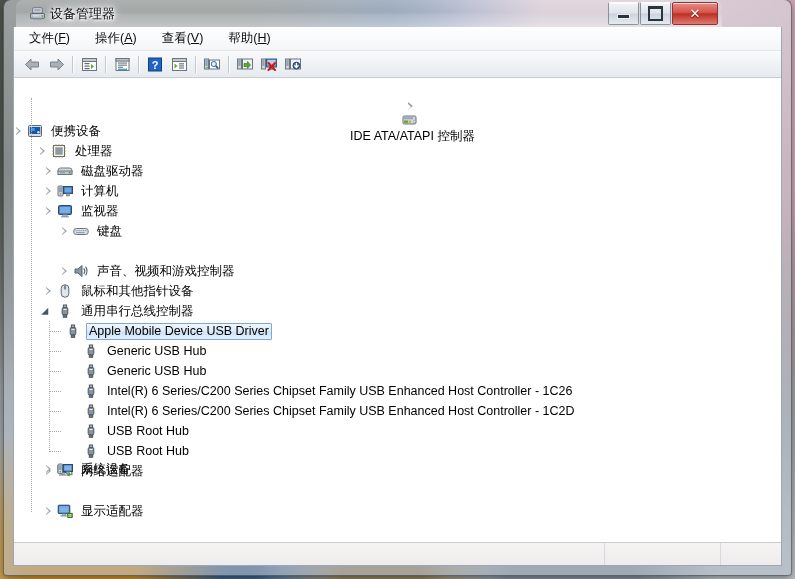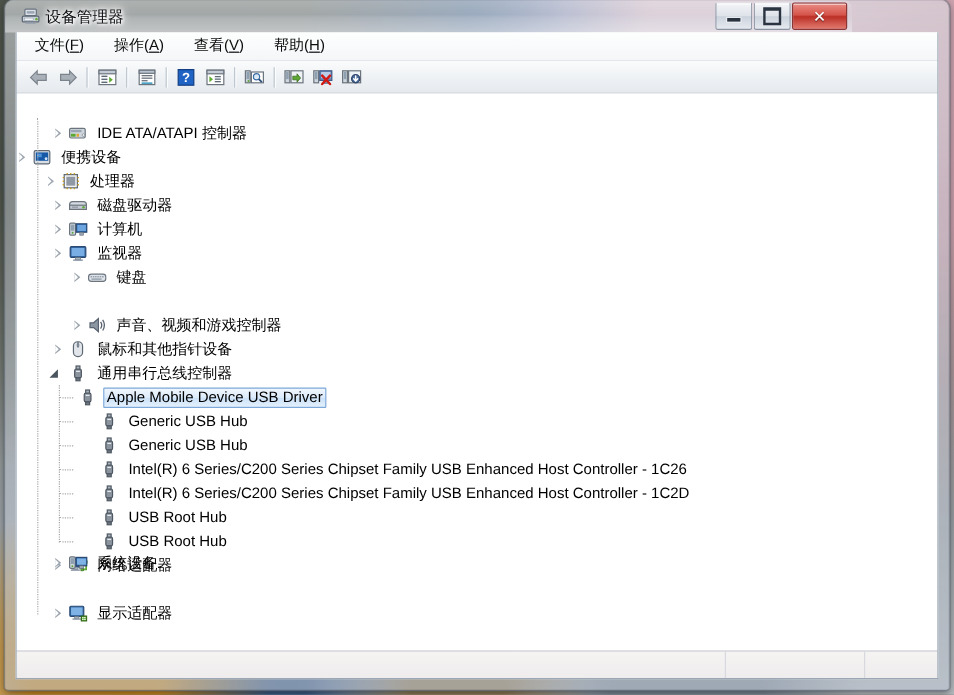--- a/index.html
+++ b/index.html
@@ -31,21 +31,21 @@
     border-radius:7px 7px 3px 3px;
     background:linear-gradient(180deg,
        rgba(222,226,232,.55) 0%,
        rgba(198,204,214,.45) 30%,
        rgba(188,196,208,.55) 100%);
     box-shadow:0 0 0 1px rgba(90,100,115,.75), 0 2px 7px rgba(0,0,0,.45);
     backdrop-filter:blur(6px);
   }
   
   #titlebar{
-    position:absolute;left:0;top:0;width:706px;height:27px;
+    position:absolute;left:12px;top:0;width:706px;height:27px;
     border-radius:7px 7px 0 0;
     background:linear-gradient(180deg,
       rgba(255,255,255,.18) 0%,
       rgba(240,242,246,.10) 45%,
       rgba(225,228,235,.30) 55%,
       rgba(246,247,250,.45) 100%);
   }
   #title-icon{
     position:absolute;left:13px;top:5px;width:17px;height:17px;
   }
@@ -271,21 +271,21 @@
           <rect x="2.4" y="3" width="2.2" height="6" fill="#8fa0b0"></rect>
           <rect x="6.5" y="2" width="10" height="10" fill="#eef2f6" stroke="#6c757e"></rect>
           <circle cx="12.4" cy="8.6" r="3.4" fill="#4f6f9e" stroke="#2d4companion"></circle>
           <circle cx="12.4" cy="8.6" r="3.4" fill="#4f6f9e" stroke="#2d4468"></circle>
           <path d="M12.4 6.3 L12.4 10.1 M10.7 8.6 L12.4 10.6 L14.1 8.6" stroke="#ffffff" stroke-width="1.2" fill="none" stroke-linecap="round" stroke-linejoin="round"></path>
         </svg>
       </div>
     </div>
 
     <div id="tree">
-        <div class="row" style="top: 23px; padding-left: 30px;">
+        <div class="row" style="top: 23px; padding-left: 30px; flex-direction: column;">
           <span class="twisty collapsed"></span>
           <span class="ico"><svg viewBox="0 0 16 16" width="16" height="16">
               <rect x="1" y="4" width="13" height="8" rx="1.2" fill="#cfd6dd" stroke="#6c757e"></rect>
               <rect x="2" y="5.2" width="9" height="2" fill="#9aa6b3"></rect>
               <rect x="2" y="8.5" width="4" height="2.4" fill="#5ca832"></rect>
               <rect x="6.8" y="8.5" width="2" height="2.4" fill="#e0a32e"></rect>
               <circle cx="12.6" cy="9.6" r="1.1" fill="#f2f5f8" stroke="#6c757e" stroke-width=".5"></circle>
             </svg></span>
           <span class="label">IDE ATA/ATAPI 控制器</span>
         </div>

